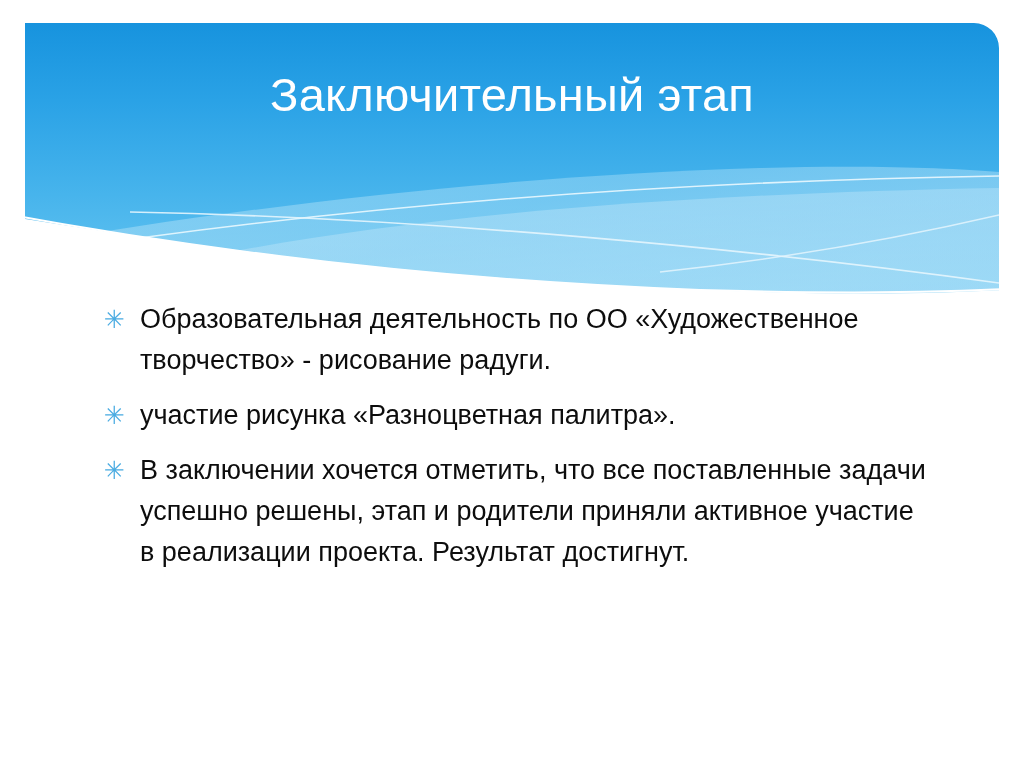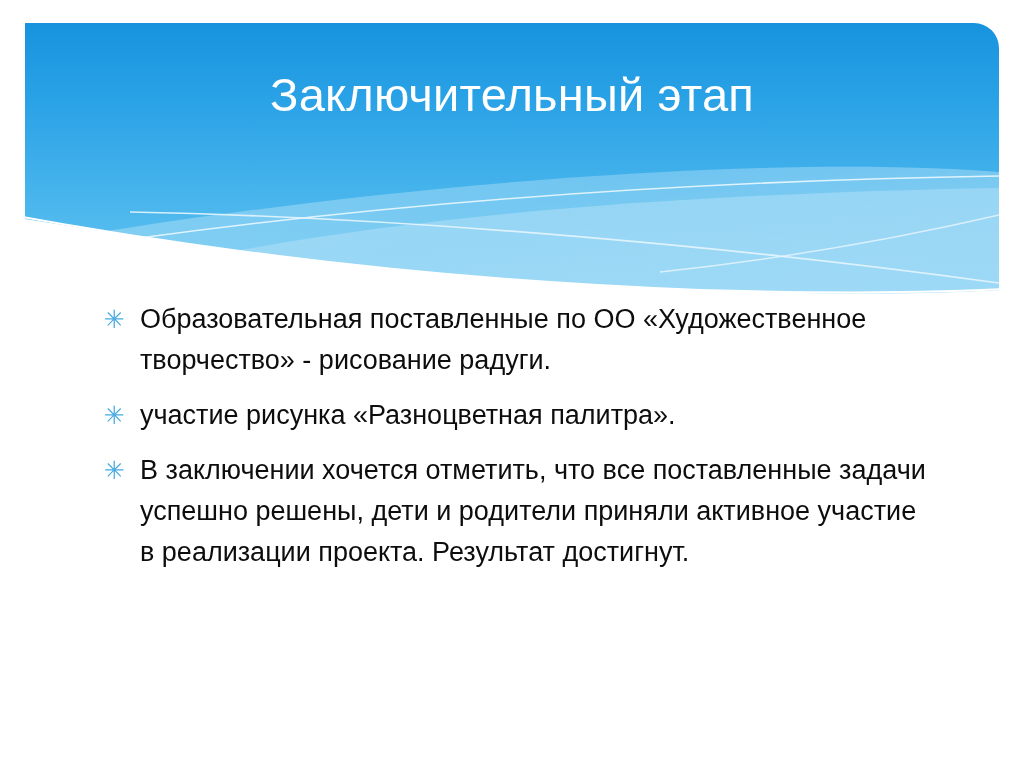--- a/index.html
+++ b/index.html
@@ -139,25 +139,25 @@
       <path d="M0,0 V300 H25 V0 Z" fill="#ffffff"></path>
       <path d="M999,0 H1024 V300 H999 Z" fill="#ffffff"></path>
     </svg>
   </div>
 
   <h1 class="slide-title">Заключительный этап</h1>
 
   <ul class="body-list">
     <li class="bullet-item">
       <span class="bullet-marker">✳</span>
-      <span class="bullet-text">Образовательная поставленные по ОО «Художественное творчество» - рисование радуги.</span>
+      <span class="bullet-text">Образовательная деятельность по ОО «Художественное творчество» - рисование радуги.</span>
     </li>
     <li class="bullet-item">
       <span class="bullet-marker">✳</span>
       <span class="bullet-text">участие рисунка «Разноцветная палитра».</span>
     </li>
     <li class="bullet-item">
       <span class="bullet-marker">✳</span>
-      <span class="bullet-text">В заключении хочется отметить, что все поставленные задачи успешно решены, дети и родители приняли активное участие в реализации проекта. Результат достигнут.</span>
+      <span class="bullet-text">В заключении хочется отметить, что все поставленные задачи успешно решены, этап и родители приняли активное участие в реализации проекта. Результат достигнут.</span>
     </li>
   </ul>
 
 </div>
 
 </body></html>

